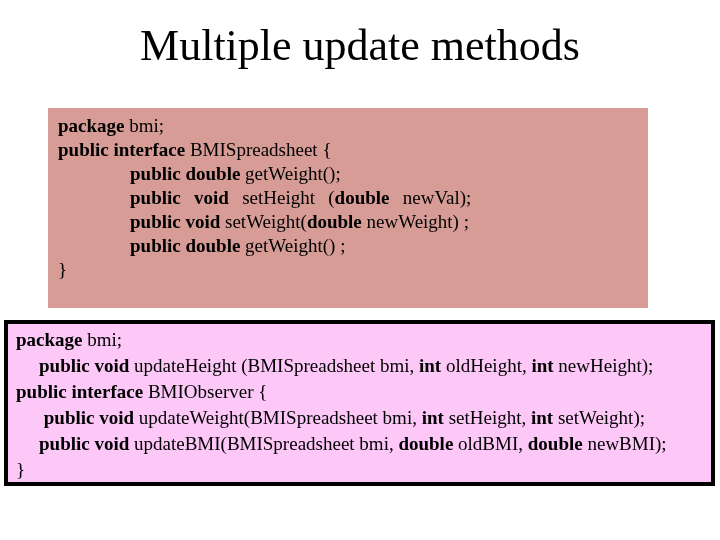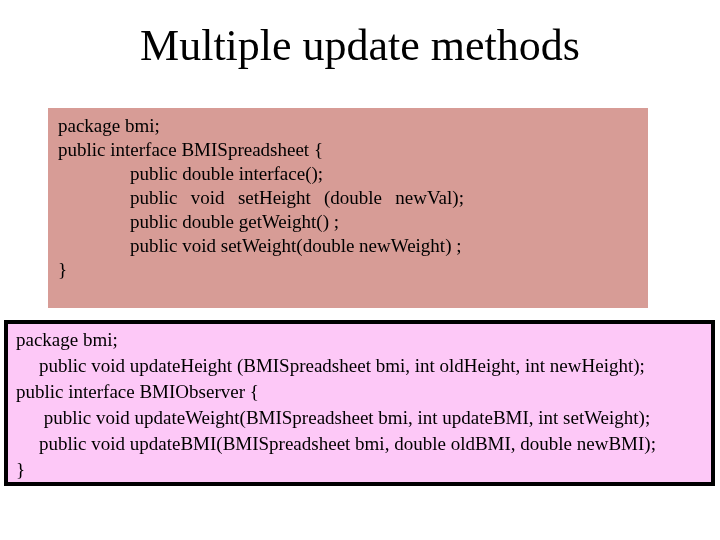--- a/index.html
+++ b/index.html
@@ -50,37 +50,37 @@
     border: 4px solid #000000;
     padding: 3px 8px 0 8px;
     line-height: 26px;
   }
   .code-line {
     white-space: pre;
   }
   .codebox1 .indent1 { padding-left: 72px; }
   .codebox2 .indent1 { padding-left: 23px; }
   .spread { word-spacing: 0.45em; }
-  .b { font-weight: normal; }
+  .b { font-weight: bold; }
 </style>
 </head>
 <body>
 
 <div class="slide">
   <h1 class="title">Multiple update methods</h1>
   <div class="codebox codebox1" style="background: rgb(215, 156, 150);">
       <div class="code-line"><span class="b">package</span><span> bmi;</span></div>
       <div class="code-line"><span class="b">public interface</span><span> BMISpreadsheet {</span></div>
-      <div class="code-line indent1"><span class="b">public double</span><span> interface();</span></div>
+      <div class="code-line indent1"><span class="b">public double</span><span> getWeight();</span></div>
       <div class="code-line indent1 spread"><span class="b">public void</span><span> setHeight (</span><span class="b">double</span><span> newVal);</span></div>
+      <div class="code-line indent1"><span class="b">public void</span><span> setWeight(</span><span class="b">double</span><span> newWeight) ;</span></div>
       <div class="code-line indent1"><span class="b">public double</span><span> getWeight() ;</span></div>
-      <div class="code-line indent1"><span class="b">public void</span><span> setWeight(</span><span class="b">double</span><span> newWeight) ;</span></div>
       <div class="code-line"><span>}</span></div>
     </div>
   <div class="codebox codebox2" style="background: rgb(253, 200, 247); border-color: rgb(0, 0, 0);">
       <div class="code-line"><span class="b">package</span><span> bmi;</span></div>
       <div class="code-line indent1"><span class="b">public void</span><span> updateHeight (BMISpreadsheet bmi, </span><span class="b">int</span><span> oldHeight, </span><span class="b">int</span><span> newHeight);</span></div>
       <div class="code-line"><span class="b">public interface</span><span> BMIObserver {</span></div>
-      <div class="code-line indent1"><span> </span><span class="b">public void</span><span> updateWeight(BMISpreadsheet bmi, </span><span class="b">int</span><span> updateBMI, </span><span class="b">int</span><span> setWeight);</span></div>
+      <div class="code-line indent1"><span> </span><span class="b">public void</span><span> updateWeight(BMISpreadsheet bmi, </span><span class="b">int</span><span> setHeight, </span><span class="b">int</span><span> setWeight);</span></div>
       <div class="code-line indent1"><span class="b">public void</span><span> updateBMI(BMISpreadsheet bmi, </span><span class="b">double</span><span> oldBMI, </span><span class="b">double</span><span> newBMI);</span></div>
       <div class="code-line"><span>}</span></div>
     </div>
 </div>
 
 </body></html>

